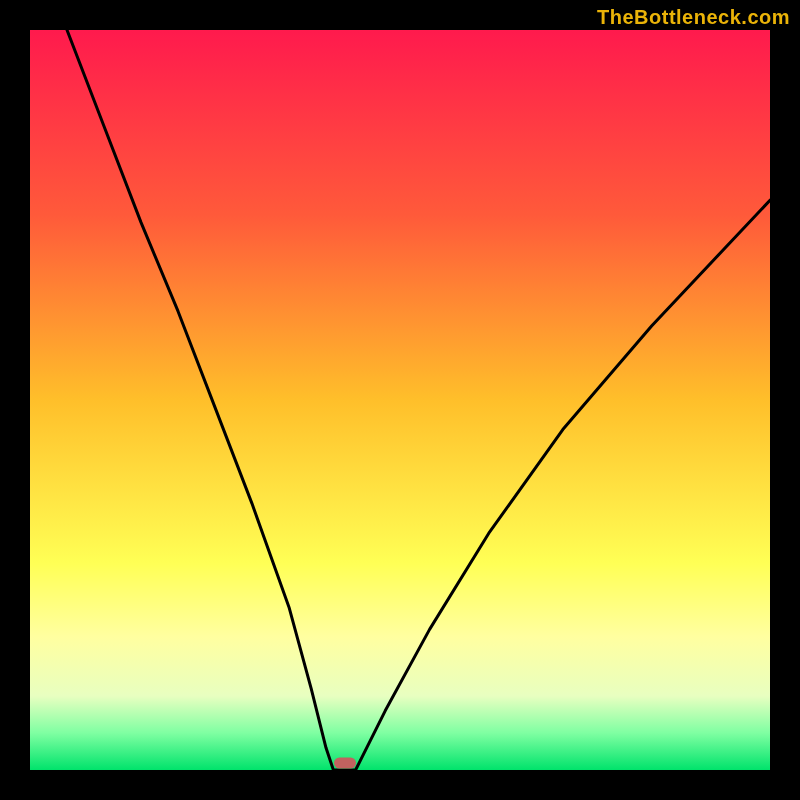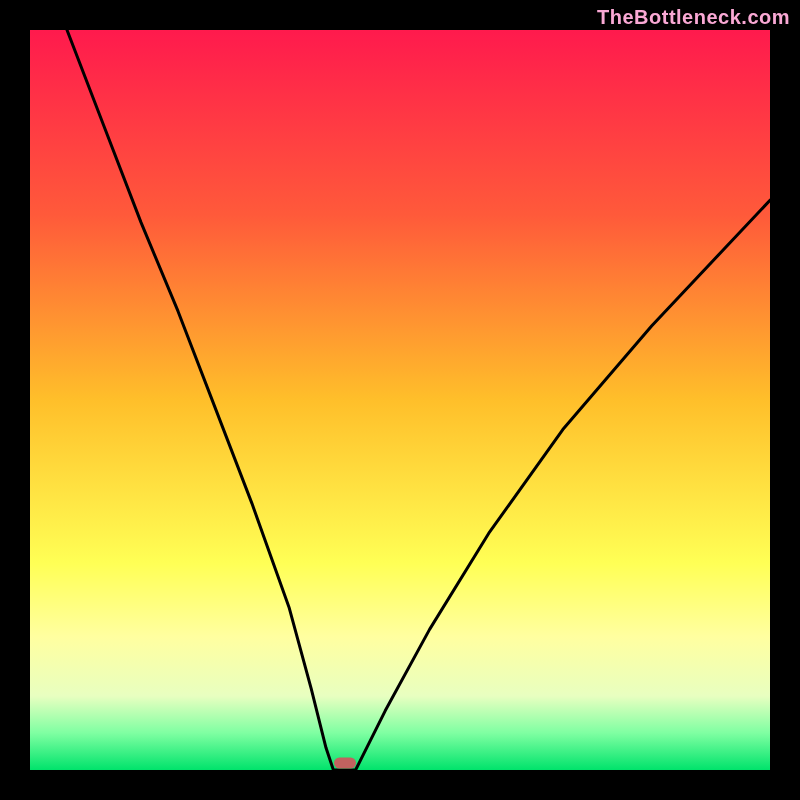--- a/index.html
+++ b/index.html
@@ -35,21 +35,21 @@
       #ffffa0 82%,
       #e8ffc0 90%,
       #7fffa2 95%,
       #00e36b 100%
     );
   }
   .attribution {
     position: absolute;
     right: 10px;
     top: 6px;
-    color: #f9a8d4;
+    color: #eab308;
     font-size: 20px;
     font-weight: 600;
     letter-spacing: 0.5px;
   }
   .curve {
     position: absolute;
     left: 0;
     top: 0;
     width: 740px;
     height: 740px;

